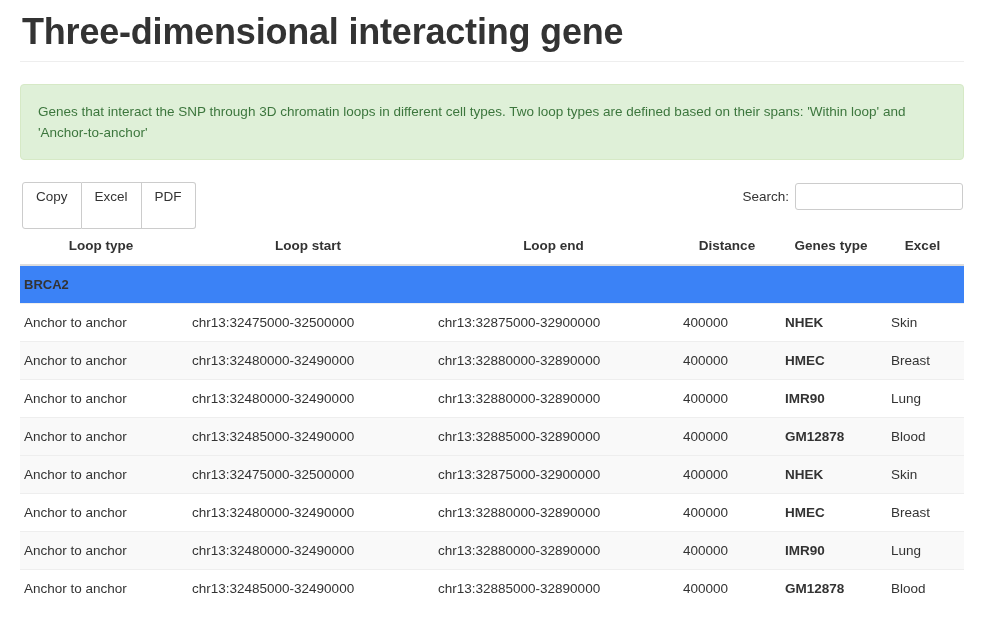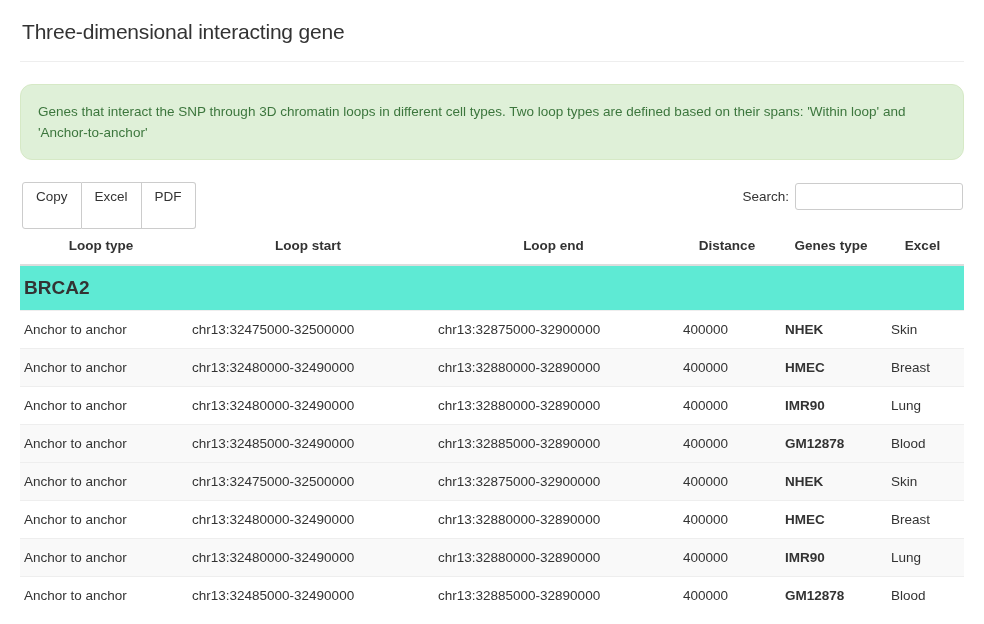--- a/index.html
+++ b/index.html
@@ -16,41 +16,41 @@
 
   .page {
     position: relative;
     width: 984px;
     height: 624px;
     padding: 0 20px;
   }
 
   
   .page-title {
-    font-size: 21px;
-    font-weight: normal;
+    font-size: 36px;
+    font-weight: bold;
     color: #333333;
     margin: 0;
     padding: 14px 0 0 2px;
     line-height: 36px;
     letter-spacing: -0.2px;
   }
 
   .title-rule {
     border: 0;
     border-top: 1px solid #eeeeee;
     margin: 11px 0 0 0;
   }
 
   
   .alert-info {
     margin-top: 22px;
     background: #dff0d8;
     border: 1px solid #d6e9c6;
-    border-radius: 12px;
+    border-radius: 4px;
     color: #3c763d;
     font-size: 13.5px;
     line-height: 21px;
     padding: 16px 18px 16px 17px;
   }
 
   
   .toolbar {
     position: relative;
     margin-top: 22px;
@@ -128,25 +128,25 @@
     color: #333333;
     white-space: nowrap;
     overflow: hidden;
     text-overflow: ellipsis;
   }
 
   tr.row-odd  td { background: #ffffff; }
   tr.row-even td { background: #f9f9f9; }
 
   tr.group-row td {
-    background: #5eead4;
+    background: #3b82f6;
     border-top: 1px solid #dddddd;
     color: #5cb85c;
     font-weight: bold;
-    font-size: 19px;
+    font-size: 13px;
     padding: 11px 10px 11px 4px;
   }
 
   .cell-type {
     color: #5cb85c;
     font-weight: bold;
     margin-left: 28px;
   }
 
   

